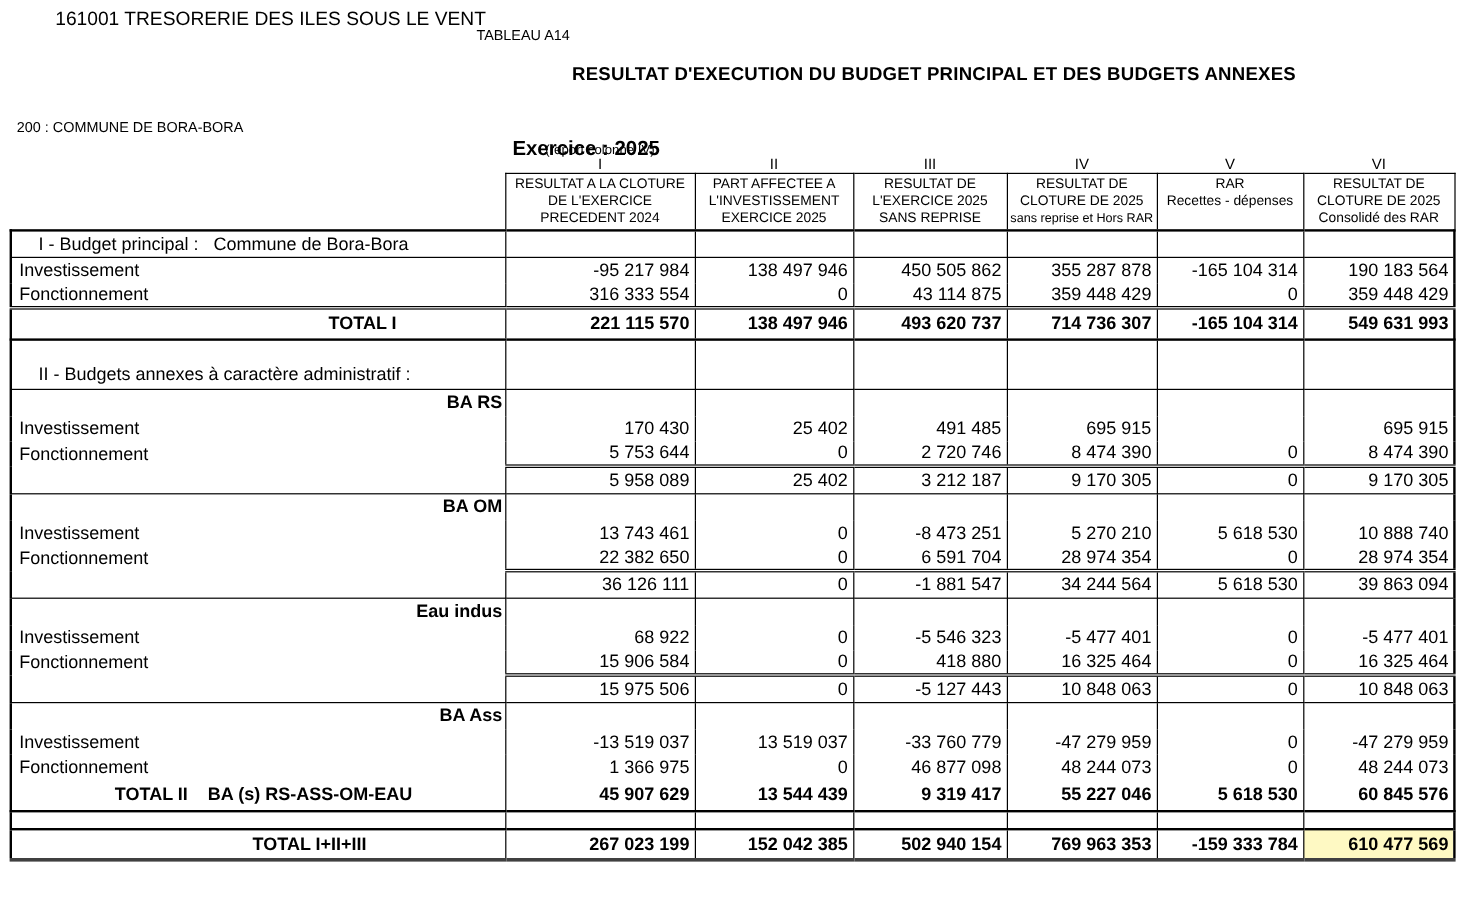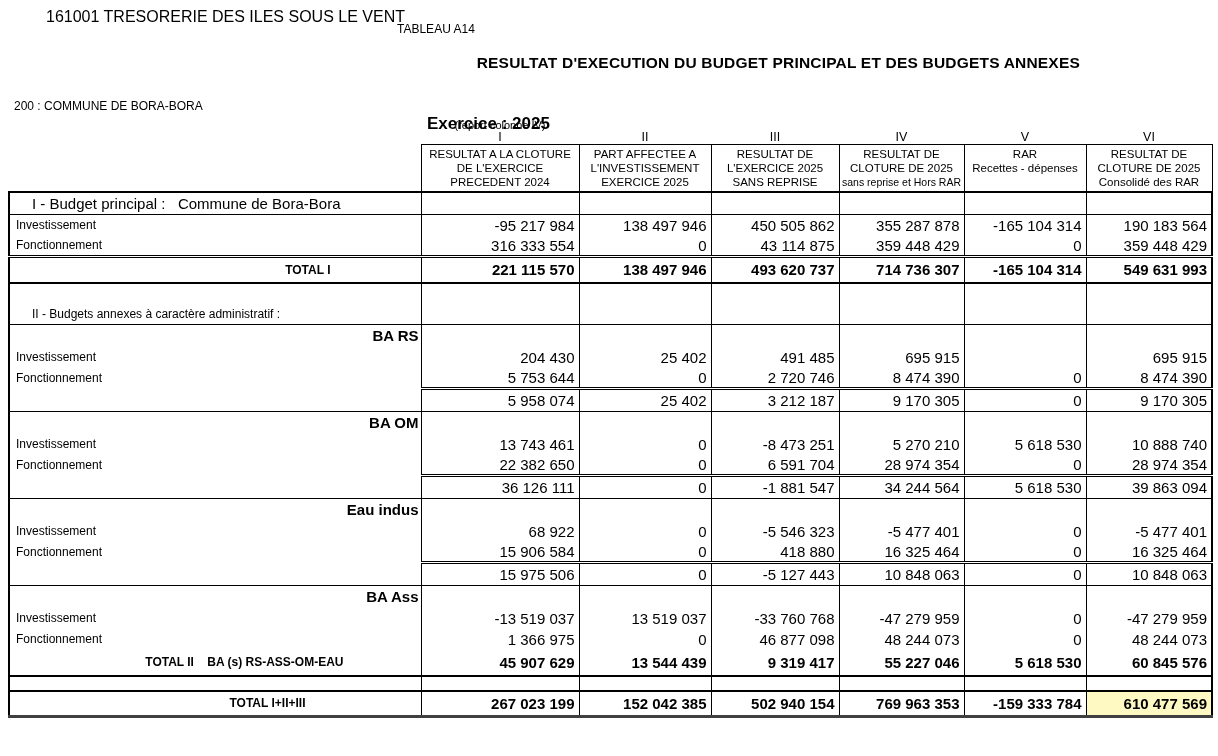--- a/index.html
+++ b/index.html
@@ -23,21 +23,21 @@
   tr.roman td { border:none; text-align:center; vertical-align:bottom;
                 font-size:12.5px; height:14px; padding-bottom:0; }
   tr.heads td { border:1px solid #000; vertical-align:top; text-align:center;
                 font-size:11.5px; line-height:14px; height:47px; padding-top:2px;
                 white-space:normal; }
   tr.heads td.lbl, tr.roman td.lbl { border:none; }
   tr.heads td .small { font-size:10.5px; }
 
   
   td.lbl  { border-left:2px solid #000; border-right:1px solid #000;
-            font-size:12px; padding-left:6px; text-align:left; }
+            font-size:15px; padding-left:6px; text-align:left; }
   td.val  { border-left:1px solid #000; border-right:1px solid #000;
             font-size:15px; text-align:right; padding-right:4px; }
   td.val:last-child { border-right:2px solid #000; }
 
   tr.r-section td     { border-top:2px solid #000; border-bottom:1px solid #000; height:23px; }
   tr.r-section td.lbl { padding-left:22px; font-size:15px; }
   tr.r-line td        { height:21px; }
   tr.r-total td       { border-top:3px double #000; border-bottom:2px solid #000;
                         font-weight:bold; height:26px; }
   tr.r-total td.lbl   { text-align:right; }
@@ -169,39 +169,39 @@
           <td class="lbl">BA RS</td>
           <td class="val"></td>
           <td class="val"></td>
           <td class="val"></td>
           <td class="val"></td>
           <td class="val"></td>
           <td class="val"></td>
         </tr>
         <tr class="r-line">
           <td class="lbl">Investissement</td>
-          <td class="val">204 430</td>
+          <td class="val">170 430</td>
           <td class="val">25 402</td>
           <td class="val">491 485</td>
           <td class="val">695 915</td>
           <td class="val"></td>
           <td class="val">695 915</td>
         </tr>
         <tr class="r-line">
           <td class="lbl">Fonctionnement</td>
           <td class="val">5 753 644</td>
           <td class="val">0</td>
           <td class="val">2 720 746</td>
           <td class="val">8 474 390</td>
           <td class="val">0</td>
           <td class="val">8 474 390</td>
         </tr>
         <tr class="r-subtotal">
           <td class="lbl"></td>
-          <td class="val">5 958 074</td>
+          <td class="val">5 958 089</td>
           <td class="val">25 402</td>
           <td class="val">3 212 187</td>
           <td class="val">9 170 305</td>
           <td class="val">0</td>
           <td class="val">9 170 305</td>
         </tr>
         <tr class="r-baname">
           <td class="lbl">BA OM</td>
           <td class="val"></td>
           <td class="val"></td>
@@ -279,21 +279,21 @@
           <td class="val"></td>
           <td class="val"></td>
           <td class="val"></td>
           <td class="val"></td>
           <td class="val"></td>
         </tr>
         <tr class="r-line">
           <td class="lbl">Investissement</td>
           <td class="val">-13 519 037</td>
           <td class="val">13 519 037</td>
-          <td class="val">-33 760 768</td>
+          <td class="val">-33 760 779</td>
           <td class="val">-47 279 959</td>
           <td class="val">0</td>
           <td class="val">-47 279 959</td>
         </tr>
         <tr class="r-line">
           <td class="lbl">Fonctionnement</td>
           <td class="val">1 366 975</td>
           <td class="val">0</td>
           <td class="val">46 877 098</td>
           <td class="val">48 244 073</td>

